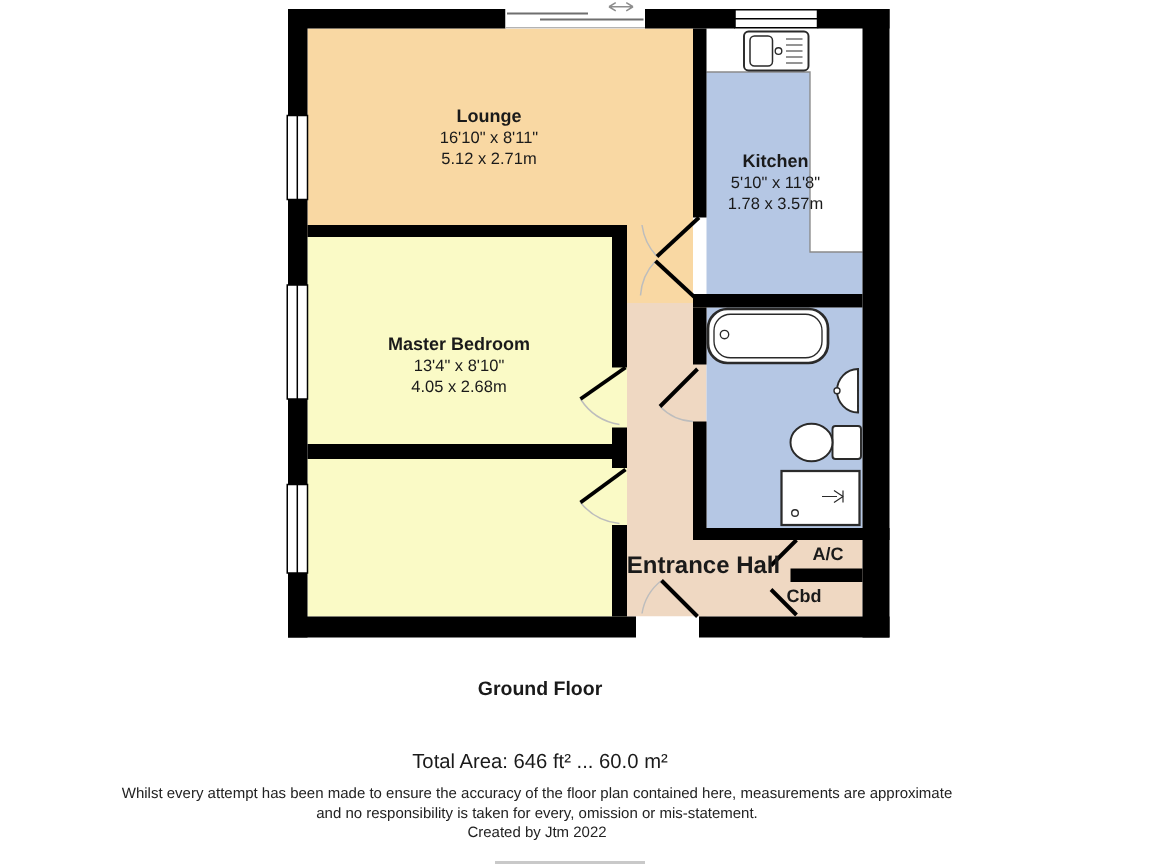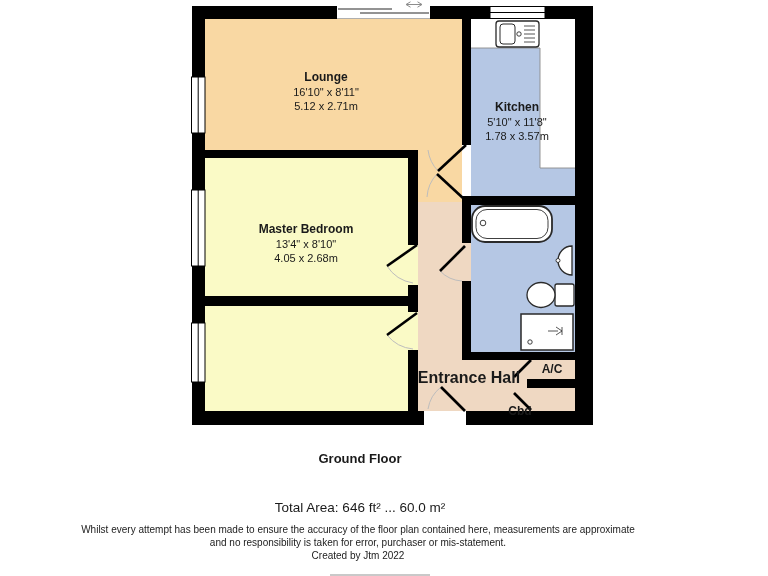--- a/index.html
+++ b/index.html
@@ -163,25 +163,25 @@
     <div class="rname">Master Bedroom</div>
     <div class="rdim">13'4" x 8'10"</div>
     <div class="rdim">4.05 x 2.68m</div>
   </div>
 
 
   <div class="label hall-label" style="left:469px;top:371px;">Entrance Hall</div>
 
   <div class="label closet-label" style="left:552px;top:363px;">A/C</div>
 
-  <div class="label closet-label" style="left:520px;top:391px;margin-top:14px;">Cbd</div>
+  <div class="label closet-label" style="left:536px;top:391px;">Cbd</div>
 
   <div class="label floor-title" style="left:360px;top:452px;">Ground Floor</div>
 
   <div class="label total-area" style="left:360px;top:501px;">Total Area: 646 ft² ... 60.0 m²</div>
 
   <div class="label disc" style="left:358px;top:523px;">
     <div>Whilst every attempt has been made to ensure the accuracy of the floor plan contained here, measurements are approximate</div>
-    <div>and no responsibility is taken for error, purchaser or mis-statement.</div>
+    <div>and no responsibility is taken for every, omission or mis-statement.</div>
     <div>Created by Jtm 2022</div>
   </div>
 
 </div>
 
 </body></html>

